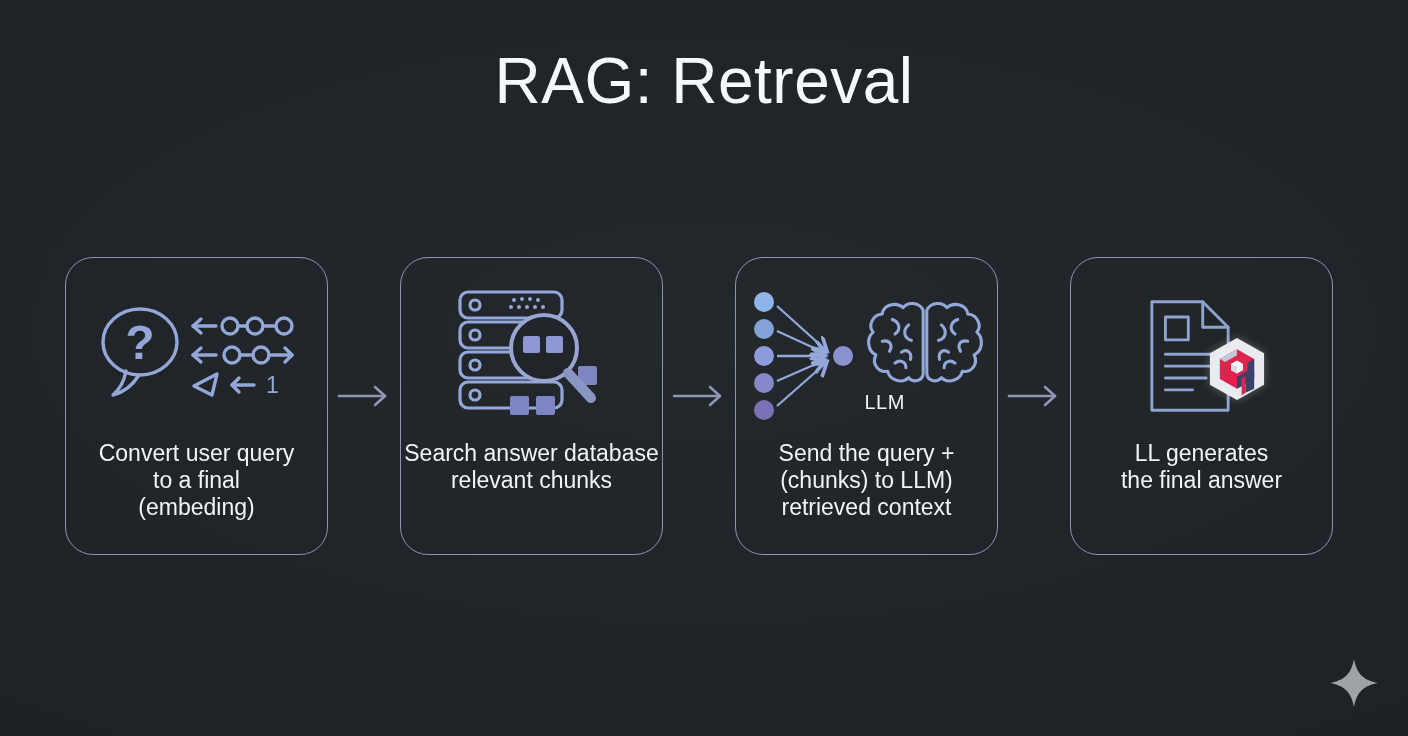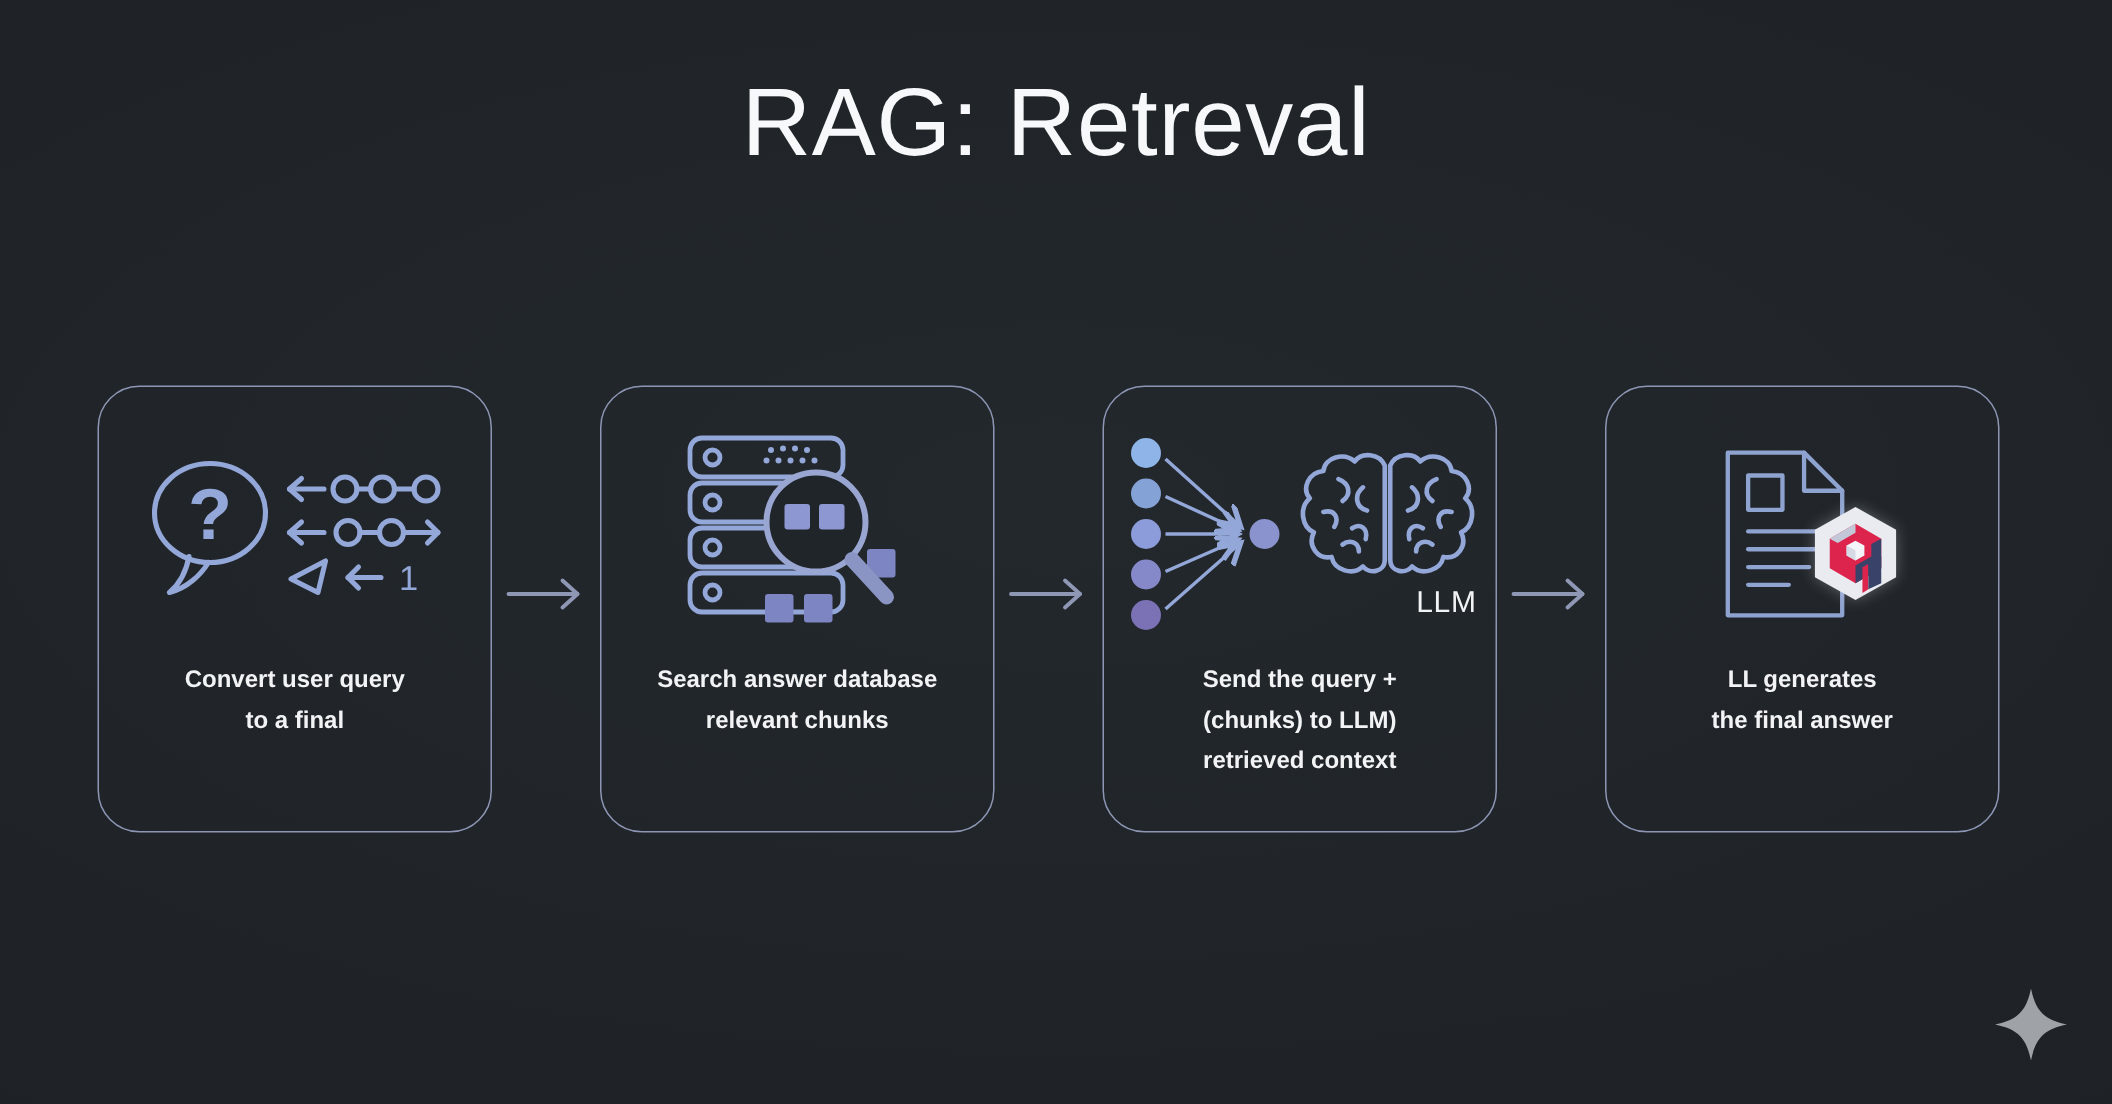--- a/index.html
+++ b/index.html
@@ -20,27 +20,27 @@
     width:263px;height:298px;box-sizing:border-box;flex:0 0 263px;
     border:1.5px solid #8d96b4;border-radius:28px;
     display:flex;flex-direction:column;align-items:center;
   }
   .icon-box{
     height:160px;margin-top:18px;width:100%;
     display:flex;align-items:center;justify-content:center;position:relative;
   }
   .caption{
     margin-top:4px;text-align:center;color:#f2f3f5;
-    font-size:16px;line-height:27px;font-weight:700;
+    font-size:23px;line-height:27px;font-weight:400;
   }
   .arrow-gap{
     flex:1 1 auto;display:flex;align-items:center;justify-content:center;
   }
   .arrow-gap svg{margin-top:-20px;}
-  .brain-col{display:flex;flex-direction:column;align-items:flex-end;margin-left:6px;}
+  .brain-col{display:flex;flex-direction:column;align-items:flex-start;margin-left:6px;}
   .llm-label{color:#f2f3f5;font-size:20px;margin-top:2px;letter-spacing:.5px;}
   .qdrant-logo{
     position:absolute;left:calc(50% + 2px);top:60px;
     filter:drop-shadow(0 0 5px rgba(255,255,255,0.28));
   }
   .sparkle{position:absolute;right:30px;bottom:29px;}
   svg{display:block;}
 </style>
 </head>
 <body>
@@ -76,20 +76,21 @@
           <path d="M158,87 L136,87"></path>
             <path d="M143,80 L136,87 L143,94"></path>
         </g>
         <text x="44" y="61" font-size="48" font-weight="700" fill="#93a7d8" text-anchor="middle" font-family="Liberation Sans, sans-serif">?</text>
         <text x="170" y="95" font-size="23" fill="#93a7d8" font-family="Liberation Sans, sans-serif">1</text>
       </svg>
     </div>
     <div class="caption">
       <div>Convert user query</div>
       <div>to a final</div>
+      <div>(embeding)</div>
     </div>
   </div>
 
   <div class="arrow-gap">
     <svg width="54" height="26" viewBox="0 0 54 26">
       <g stroke="#8e97b4" stroke-width="2.6" fill="none" stroke-linecap="round" stroke-linejoin="round">
         <path d="M2,13 L48,13"></path>
           <path d="M38,4 L48,13 L38,22"></path>
       </g>
     </svg>

